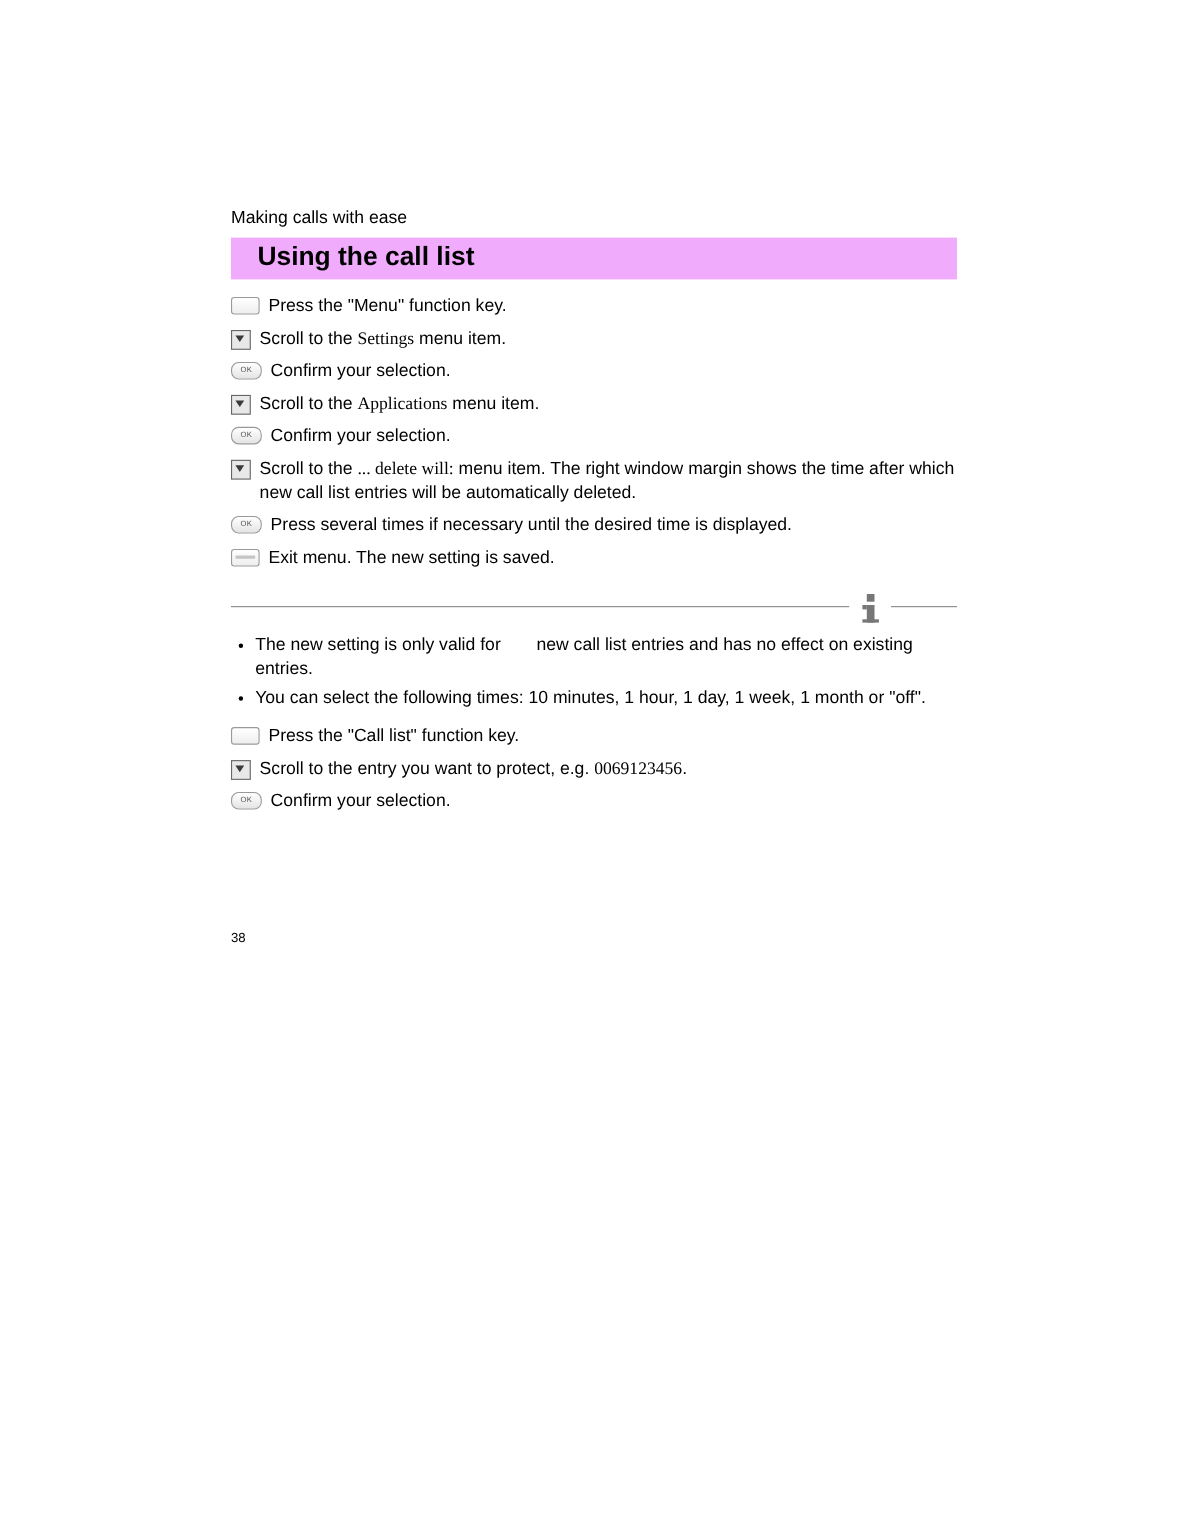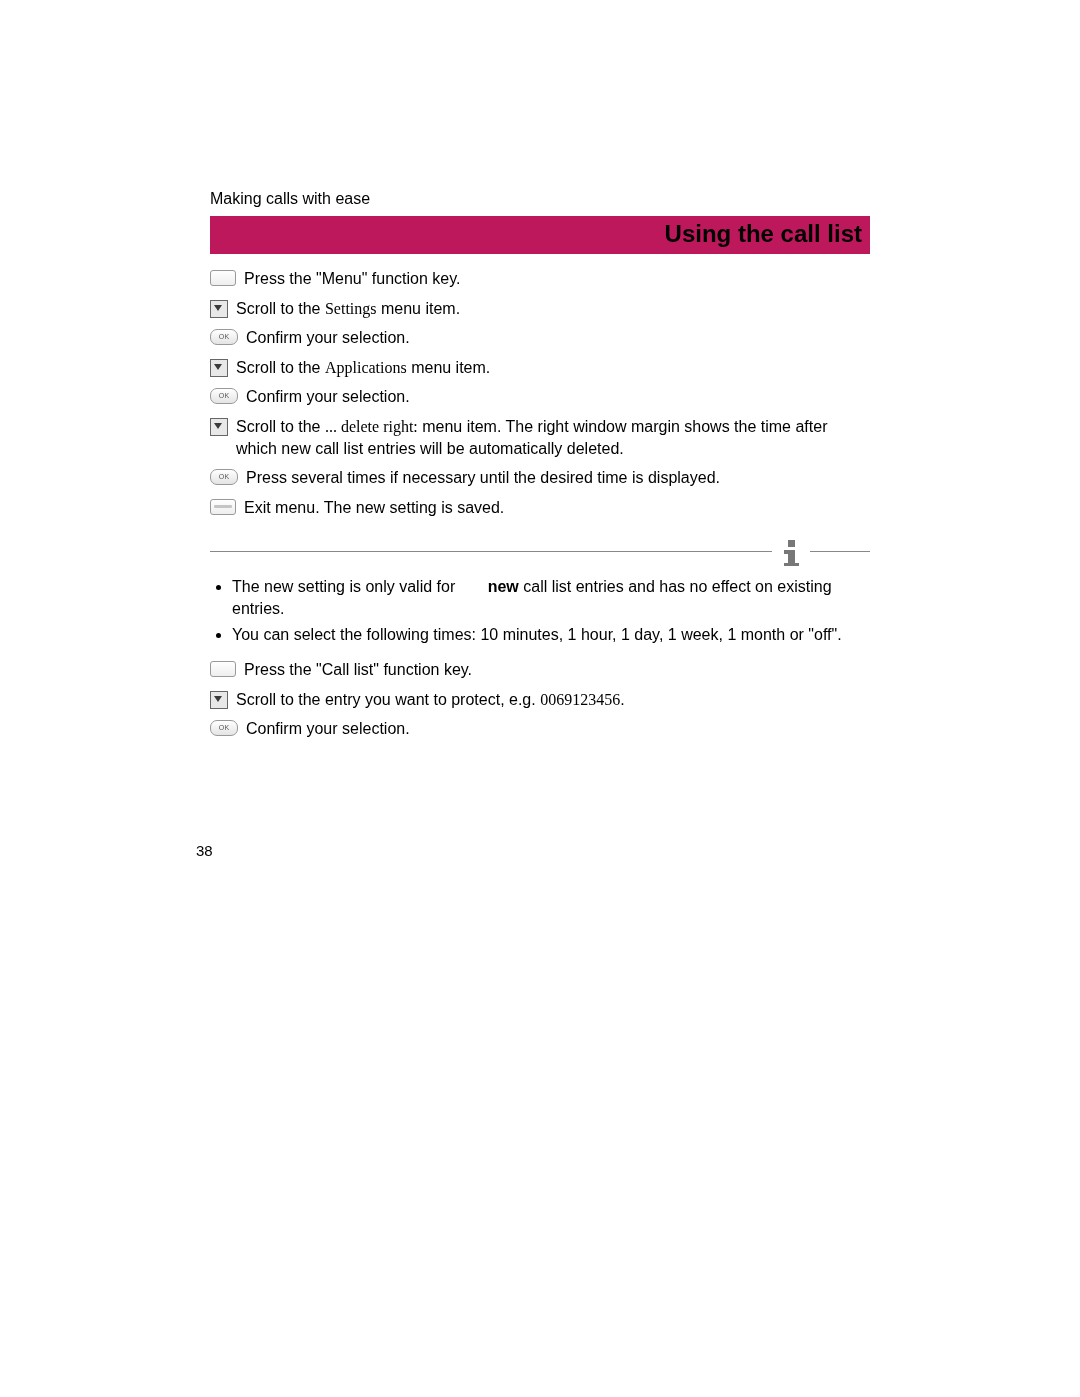--- a/index.html
+++ b/index.html
@@ -15,26 +15,25 @@
     width: 1080px;
     height: 1177px;
     box-sizing: border-box;
     padding: 190px 210px 0 210px;
   }
   .running-head {
     font-size: 16px;
     margin-bottom: 8px;
   }
   .title-bar {
-    background: #be185d;
-    padding: 4px 8px 6px 4px;
+    background: #f0abfc;
+    padding: 4px 8px 6px 24px;
     font-size: 24px;
     font-weight: bold;
     margin-bottom: 14px;
-    text-align: right;
   }
   .subhead {
     font-size: 16px;
     font-weight: bold;
     margin: 10px 0 8px 0;
   }
   .para {
     font-size: 16px;
     line-height: 1.35;
     margin: 6px 0;
@@ -44,21 +43,21 @@
     align-items: flex-start;
     gap: 8px;
     font-size: 16px;
     line-height: 1.35;
     margin: 8px 0;
   }
   .step .txt { flex: 1 1 auto; }
   .mono {
     font-family: Liberation Serif, serif;
   }
-  .bold { font-weight: bold; padding-left: 28px; }
+  .bold { font-weight: normal; padding-left: 28px; }
   .icon {
     flex: 0 0 auto;
     display: inline-flex;
     align-items: center;
     justify-content: center;
     margin-top: 2px;
   }
   
   .key-blank {
     width: 24px;
@@ -160,23 +159,23 @@
     padding-left: 22px;
     margin: 4px 0 14px 0;
   }
   ul.note-list li {
     font-size: 16px;
     line-height: 1.35;
     margin: 4px 0;
   }
   .page-num {
     position: absolute;
-    left: 196px;
+    left: 210px;
     bottom: 318px;
-    font-size: 15px;
+    font-size: 12px;
   }
 </style>
 </head>
 <body>
 
 <div class="page">
 
   <div class="running-head">Making calls with ease</div>
 
   <div class="title-bar">Using the call list</div>
@@ -220,21 +219,21 @@
         <span class="key-ok">OK</span>
       </span>
     <span class="txt">Confirm your selection.</span>
   </div>
 
   <div class="step">
     <span class="icon">
         <span class="key-scroll"></span>
       </span>
     <span class="txt">
-      <span>Scroll to the </span><span class="mono">... delete right:</span><span> menu item. The right window margin shows the time after which new call list entries will be automatically deleted.</span>
+      <span>Scroll to the </span><span class="mono">... delete will:</span><span> menu item. The right window margin shows the time after which new call list entries will be automatically deleted.</span>
     </span>
   </div>
 
   <div class="step">
     <span class="icon">
         <span class="key-ok">OK</span>
       </span>
     <span class="txt">Press several times if necessary until the desired time is displayed.</span>
   </div>
 

